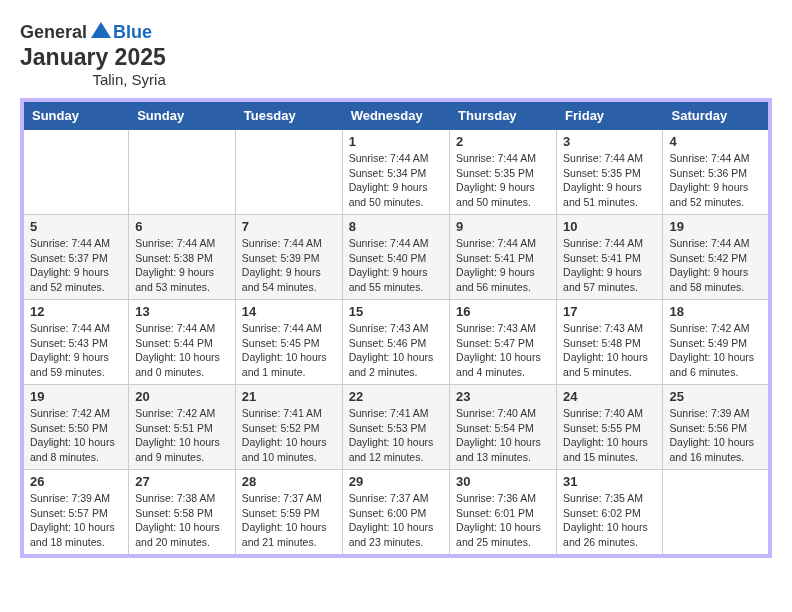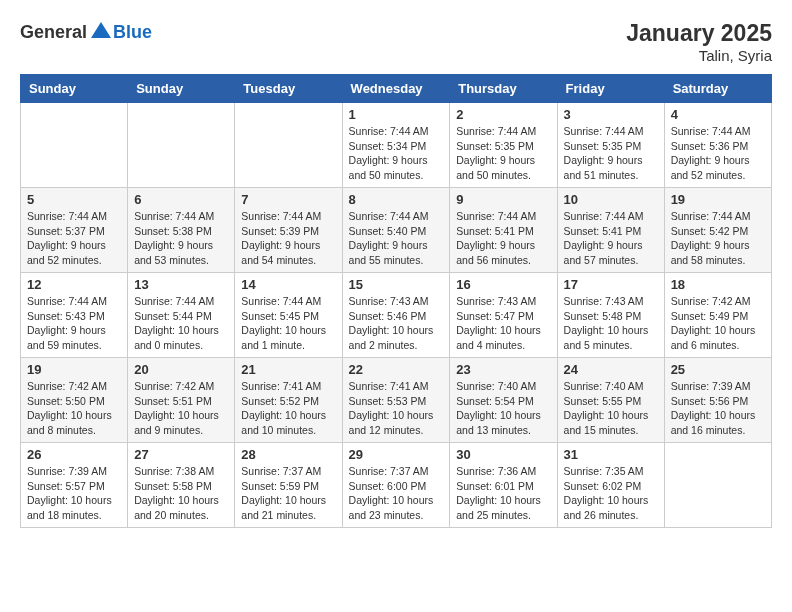--- a/index.html
+++ b/index.html
@@ -8,20 +8,21 @@
       background: #fff;
       width: 792px;
       min-height: 612px;
       padding: 20px;
     }
     .header {
       display: flex;
       align-items: flex-start;
       justify-content: space-between;
       margin-bottom: 10px;
+      flex-direction: column;
     }
     .logo {
       display: flex;
       align-items: center;
     }
     .logo-text-general {
       font-size: 18px;
       font-weight: bold;
       color: #333;
     }
@@ -43,21 +44,21 @@
       font-weight: bold;
       color: #333;
     }
     .location-title {
       font-size: 15px;
       color: #333;
     }
     .calendar-table {
       width: 100%;
       border-collapse: collapse;
-      border: 1px solid #c4b5fd;
+      border: 4px solid #c4b5fd;
       padding-left: 46px;
     }
     .calendar-table th {
       background-color: #2b5fa8;
       color: #fff;
       padding: 6px 8px;
       text-align: left;
       font-size: 13px;
       border: 1px solid #2b5fa8;
     }

